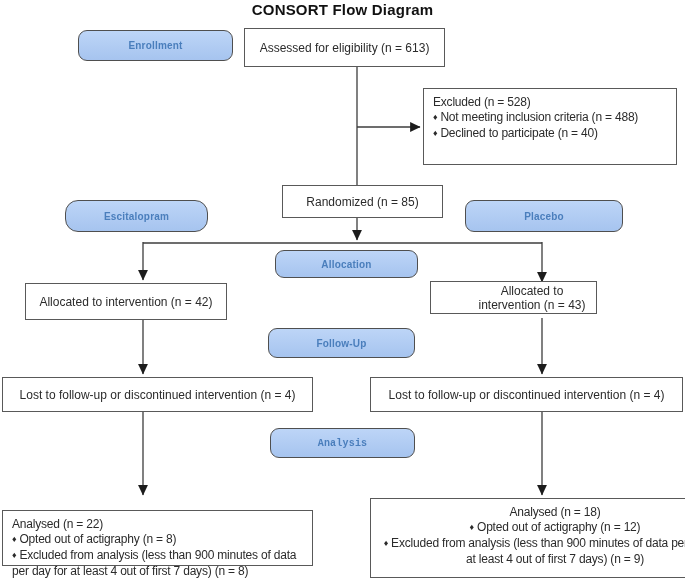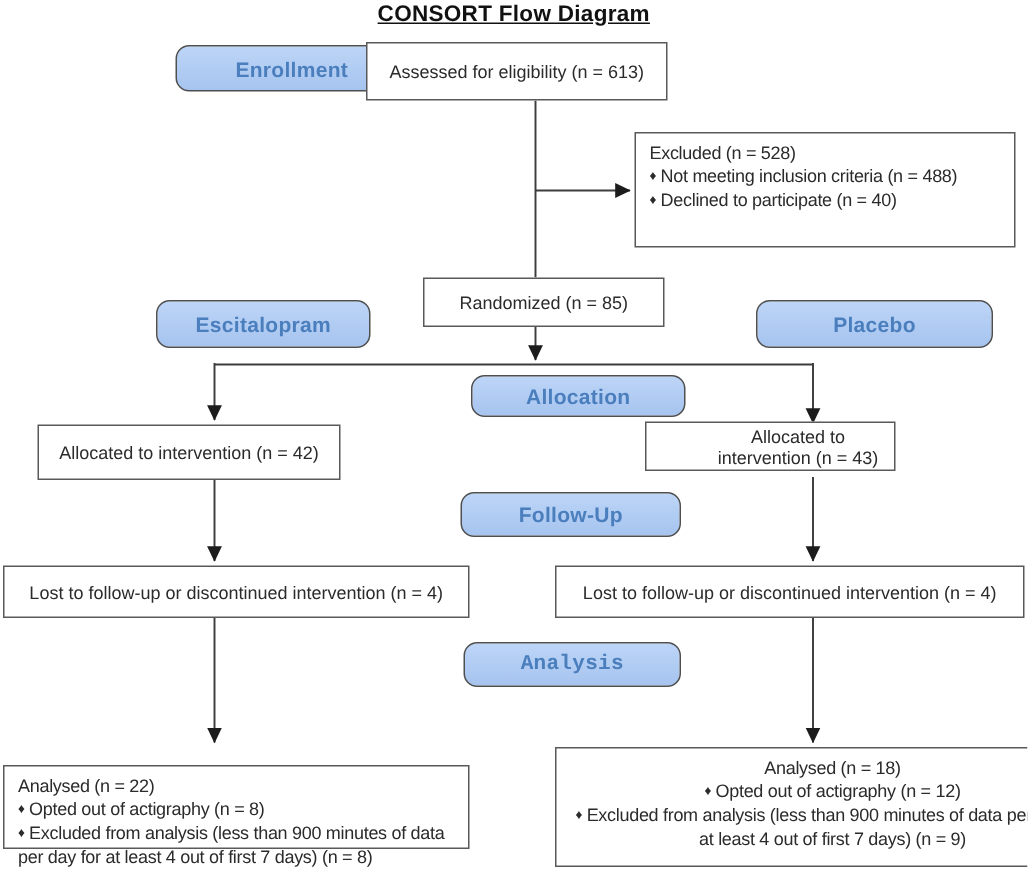--- a/index.html
+++ b/index.html
@@ -7,36 +7,35 @@
     position:relative;
     width:685px;height:580px;
     background:#ffffff;
     font-family:"Liberation Sans", sans-serif;
     overflow:hidden;
   }
   .title{
     position:absolute;left:0;top:1px;width:685px;
     text-align:center;font-size:15px;font-weight:bold;color:#111;
     letter-spacing:0.2px;
-    text-decoration:underline;
   }
   svg.connectors{position:absolute;left:0;top:0;width:685px;height:580px;}
   .box{
     position:absolute;background:#ffffff;border:1px solid #595959;
     color:#2b2b2b;font-size:12px;box-sizing:border-box;
   }
   .box.center{display:flex;align-items:center;justify-content:center;text-align:center;}
   .box.multiline{padding:6px 6px 6px 9px;letter-spacing:-0.2px;line-height:15px;}
   .bullet-line .glyph{font-size:9px;margin-right:3px;position:relative;top:-1px;}
   .stage{
     position:absolute;box-sizing:border-box;
     background:linear-gradient(#bdd5f7,#a6c4ef);
     border:1.5px solid #4f4f4f;border-radius:9px;
     display:flex;align-items:center;justify-content:center;
-    color:#4a7ebc;font-weight:bold;font-size:14px;letter-spacing:0.2px;margin-left:39px;
+    color:#4a7ebc;font-weight:bold;font-size:10px;letter-spacing:0.2px;
   }
 </style>
 </head>
 <body>
 
 <div id="canvas">
 
   <div class="title">CONSORT Flow Diagram</div>
 
   <svg class="connectors" viewBox="0 0 685 580" xmlns="http://www.w3.org/2000/svg">
@@ -58,21 +57,21 @@
     <line x1="542" y1="242" x2="542" y2="282" stroke="#3d3d3d" stroke-width="1.3" marker-end="url(#arrowhead)"></line>
 
     <line x1="143" y1="320" x2="143" y2="374" stroke="#3d3d3d" stroke-width="1.3" marker-end="url(#arrowhead)"></line>
     <line x1="542" y1="318" x2="542" y2="374" stroke="#3d3d3d" stroke-width="1.3" marker-end="url(#arrowhead)"></line>
 
     <line x1="143" y1="412" x2="143" y2="495" stroke="#3d3d3d" stroke-width="1.3" marker-end="url(#arrowhead)"></line>
     <line x1="542" y1="412" x2="542" y2="495" stroke="#3d3d3d" stroke-width="1.3" marker-end="url(#arrowhead)"></line>
   </svg>
 
   <div class="stage" style="left:78px;top:30px;width:155px;height:31px;">Enrollment</div>
-  <div class="stage" style="left:65px;top:200px;width:143px;height:32px;">Escitalopram</div>
+  <div class="stage" style="left:65px;top:200px;width:143px;height:32px;border-radius:13px;">Escitalopram</div>
   <div class="stage" style="left:465px;top:200px;width:158px;height:32px;">Placebo</div>
   <div class="stage" style="left:268px;top:328px;width:147px;height:30px;">Follow-Up</div>
   <div class="stage" style="left:275px;top:250px;width:143px;height:28px;">Allocation</div>
   <div class="stage" style="left:270px;top:428px;width:145px;height:30px;font-family:Liberation Mono, monospace;">Analysis</div>
 
   <div class="box center" style="left:244px;top:28px;width:201px;height:39px;">Assessed for eligibility (n = 613)</div>
 
   <div class="box multiline" style="left:423px;top:88px;width:254px;height:77px;">
     <div>Excluded (n = 528)</div>
     <div class="bullet-line"><span class="glyph">♦</span><span>Not meeting inclusion criteria (n = 488)</span></div>

